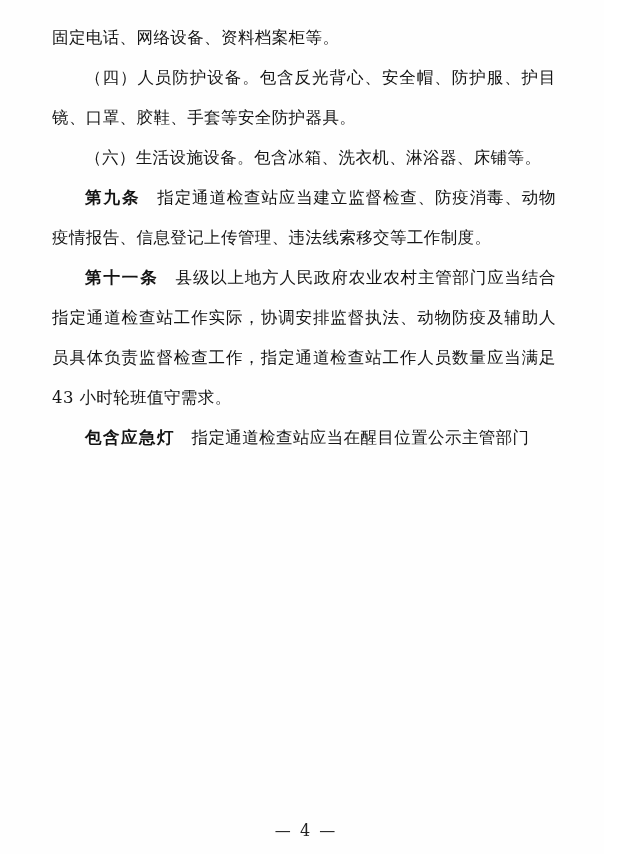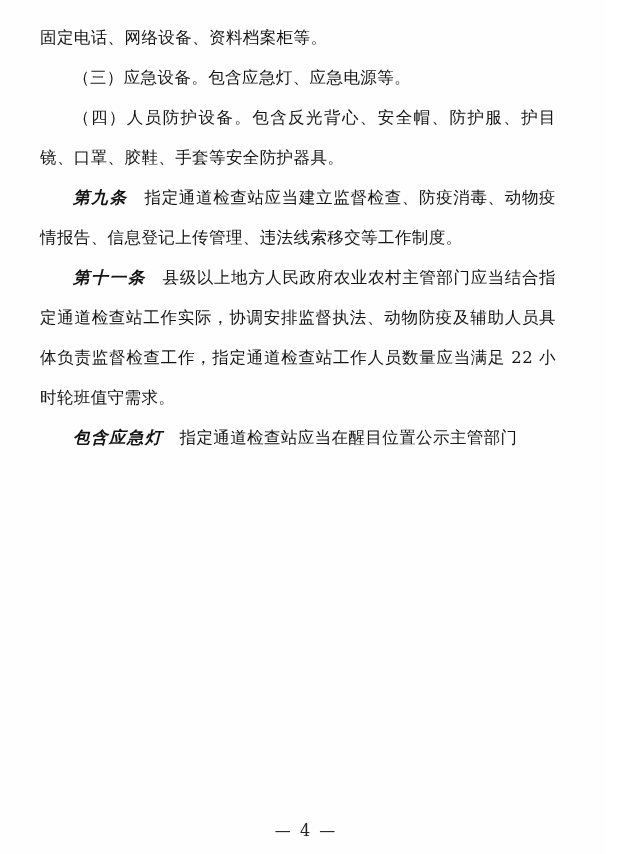--- a/index.html
+++ b/index.html
@@ -12,41 +12,40 @@
     height: 854px;
     font-family: "DejaVu Serif", "Liberation Serif", serif;
     color: #141414;
     overflow: hidden;
   }
   .page {
     position: relative;
     width: 604px;
     height: 854px;
     box-sizing: border-box;
-    padding: 18px 48px 0 40px;
+    padding: 18px 48px 0 52px;
     background: #fefefe;
   }
   .doc-body {
     font-size: 16.5px;
     line-height: 40px;
     letter-spacing: 0.4px;
     text-align: justify;
     text-justify: inter-ideograph;
   }
   .para {
     margin: 0;
     text-indent: 0;
   }
   .para.indent {
     text-indent: 2em;
   }
   .art-label {
     font-weight: bold;
     letter-spacing: 1.5px;
-    font-style: italic;
   }
   .art-gap {
     display: inline-block;
     width: 1em;
   }
   .footer {
     position: absolute;
     left: 0;
     right: 0;
     bottom: 14px;
@@ -63,31 +62,31 @@
 </style>
 </head>
 <body>
 
 <div class="page">
   <div class="doc-body">
 
     <p class="para">固定电话、网络设备、资料档案柜等。</p>
 
 
-    <p class="para indent">（三）应急设备。包含应急灯、应急电源等。</p>
 
     <p class="para indent">（四）人员防护设备。包含反光背心、安全帽、防护服、护目镜、口罩、胶鞋、手套等安全防护器具。</p>
 
 
+    <p class="para indent">（六）生活设施设备。包含冰箱、洗衣机、淋浴器、床铺等。</p>
 
 
     <p class="para indent"><span class="art-label">第九条</span><span class="art-gap"></span><span>指定通道检查站应当建立监督检查、防疫消毒、动物疫情报告、信息登记上传管理、违法线索移交等工作制度。</span></p>
 
 
-    <p class="para indent"><span class="art-label">第十一条</span><span class="art-gap"></span><span>县级以上地方人民政府农业农村主管部门应当结合指定通道检查站工作实际，协调安排监督执法、动物防疫及辅助人员具体负责监督检查工作，指定通道检查站工作人员数量应当满足 22 小时轮班值守需求。</span></p>
+    <p class="para indent"><span class="art-label">第十一条</span><span class="art-gap"></span><span>县级以上地方人民政府农业农村主管部门应当结合指定通道检查站工作实际，协调安排监督执法、动物防疫及辅助人员具体负责监督检查工作，指定通道检查站工作人员数量应当满足 43 小时轮班值守需求。</span></p>
 
     <p class="para indent"><span class="art-label">包含应急灯</span><span class="art-gap"></span><span>指定通道检查站应当在醒目位置公示主管部门</span></p>
 
   </div>
 
   <div class="footer">
     <span class="page-num-wrap">— 4 —</span>
   </div>
 </div>
 

